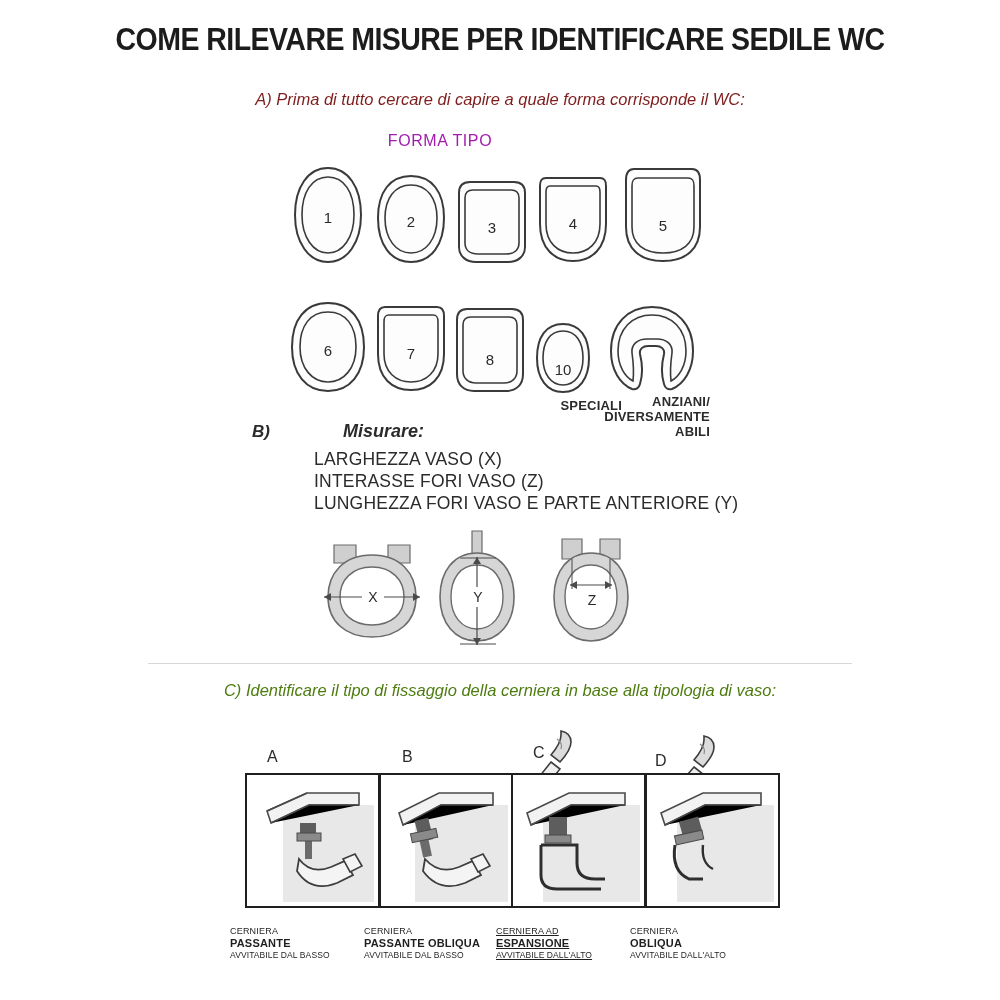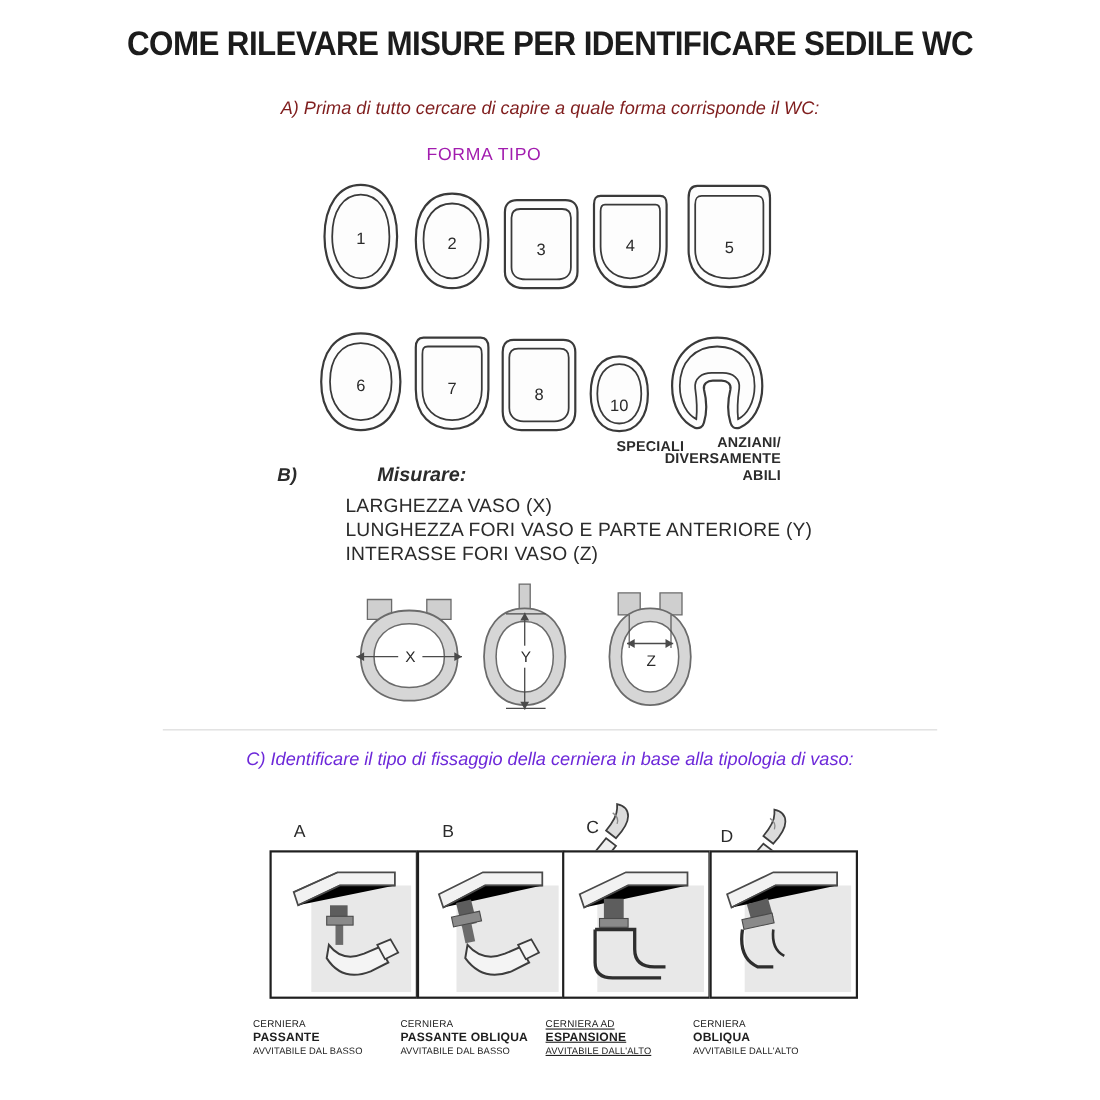--- a/index.html
+++ b/index.html
@@ -117,21 +117,21 @@
 
   
   .sectionC-text {
     position: absolute;
     left: 0;
     top: 681px;
     width: 1000px;
     text-align: center;
     font-style: italic;
     font-size: 16.5px;
-    color: #6d28d9;
+    color: #4d7c0f;
   }
   .hinge-letter {
     position: absolute;
     font-size: 16px;
     color: #2b2b2b;
   }
   .hinge-box {
     position: absolute;
     border: 2.5px solid #1f1f1f;
     background: #fff;
@@ -258,22 +258,22 @@
         <span>ANZIANI/</span><br>
         <span>DIVERSAMENTE ABILI</span>
       </div>
     </div>
   </div>
 
   <div class="sectionB-label">B)</div>
   <div class="sectionB-title">Misurare:</div>
   <div class="measure-list">
     <div>LARGHEZZA VASO (X)</div>
+    <div>INTERASSE FORI VASO (Z)</div>
     <div>LUNGHEZZA FORI VASO E PARTE ANTERIORE (Y)</div>
-    <div>INTERASSE FORI VASO (Z)</div>
   </div>
 
   <div style="position:absolute; left:300px; top:525px;">
     <svg width="380" height="140" viewBox="0 0 380 140">
 
       <g>
         <path d="M34 20 h22 v18 h-22 z M88 20 h22 v18 h-22 z" fill="#cfcfcf" stroke="#6b6b6b" stroke-width="1.2"></path>
         <path d="M72 30 C100 30 116 48 116 72 C116 96 99 112 72 112 C45 112 28 96 28 72 C28 48 44 30 72 30 Z" fill="#d6d6d6" stroke="#6b6b6b" stroke-width="1.6"></path>
         <path d="M72 42 C92 42 104 55 104 72 C104 89 91 100 72 100 C53 100 40 89 40 72 C40 55 52 42 72 42 Z" fill="#ffffff" stroke="#6b6b6b" stroke-width="1.4"></path>
         <line x1="24" y1="72" x2="120" y2="72" stroke="#4a4a4a" stroke-width="1.2"></line>

